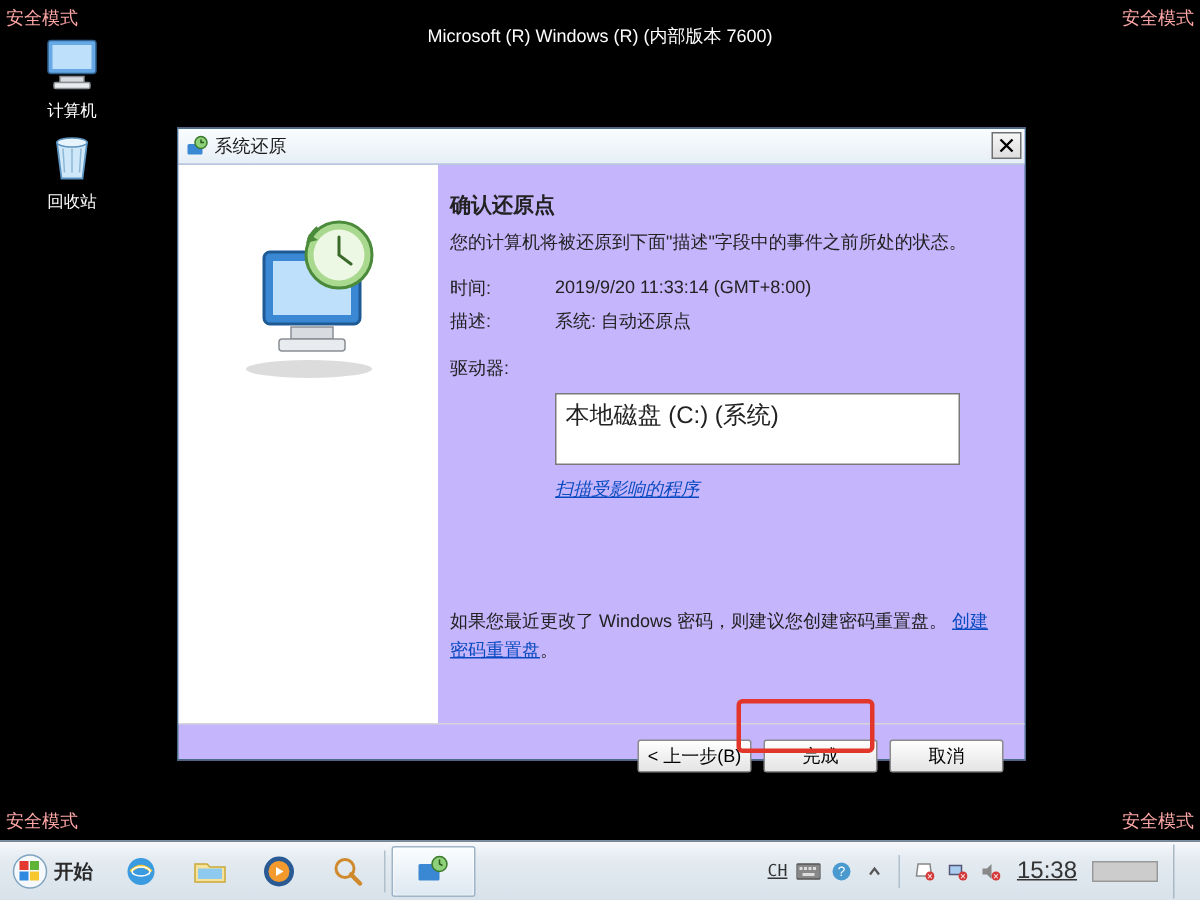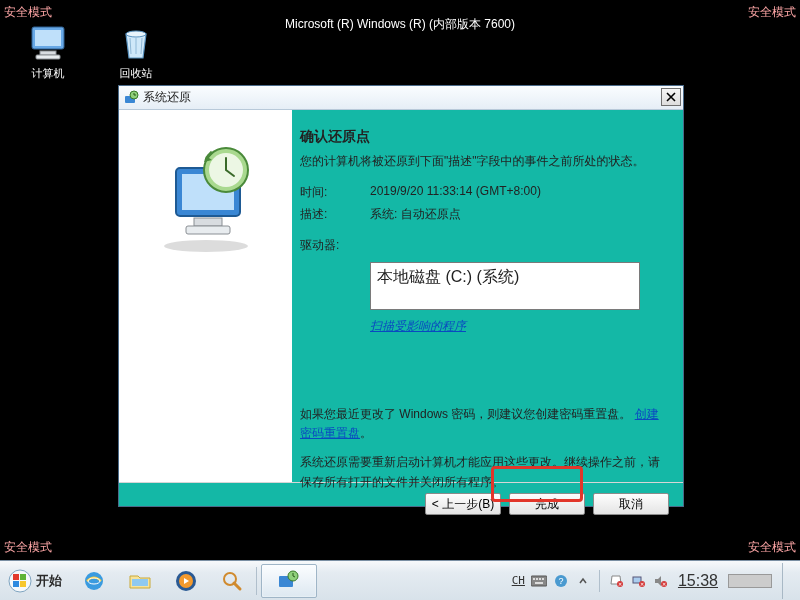--- a/index.html
+++ b/index.html
@@ -7,27 +7,27 @@
 
 
 .desktop { position: absolute; inset: 0; background: #000; }
 .corner-label { position: absolute; color: #fca5a5; font-size: 12px; }
 .corner-tl { top: 4px; left: 4px; }
 .corner-tr { top: 4px; right: 4px; }
 .corner-bl { bottom: 44px; left: 4px; }
 .corner-br { bottom: 44px; right: 4px; }
 .header-title { position: absolute; top: 16px; left: 50%; transform: translateX(-50%); color: #fff; font-size: 12px; }
 
-.desktop-icons { position: absolute; top: 24px; left: 12px; display: flex; flex-direction: row; gap: 16px; }
+.desktop-icons { position: absolute; top: 24px; left: 12px; display: flex; flex-direction: column; gap: 4px; }
 .desktop-icon { width: 72px; display: flex; flex-direction: column; align-items: center; gap: 2px; cursor: pointer; }
 .desktop-icon .icon-box { width: 48px; height: 40px; display: flex; align-items: center; justify-content: center; }
 .desktop-icon .label { color: #fff; font-size: 11px; text-align: center; text-shadow: 1px 1px 2px #000; }
 
 
-.dialog { position: absolute; top: 85px; left: 118px; width: 566px; height: 422px; background: #14b8a6; border: 1px solid #4b6b8a; box-shadow: 2px 2px 6px rgba(0,0,0,0.4); }
+.dialog { position: absolute; top: 85px; left: 118px; width: 566px; height: 422px; background: #c4b5fd; border: 1px solid #4b6b8a; box-shadow: 2px 2px 6px rgba(0,0,0,0.4); }
 .titlebar { height: 24px; background: linear-gradient(#fafdff,#e6eef6); border-bottom: 1px solid #b8c9d9; display: flex; align-items: center; padding: 0 4px; position: relative; }
 .titlebar .tb-icon { width: 16px; height: 16px; margin-right: 4px; }
 .titlebar .tb-title { font-size: 12px; color: #1a1a1a; }
 .titlebar .close-btn { position: absolute; right: 2px; top: 2px; width: 20px; height: 18px; background: linear-gradient(#f6f6f6,#dedede); border: 1px solid #707070; display: flex; align-items: center; justify-content: center; font-size: 12px; font-weight: bold; cursor: pointer; }
 
 .dialog-body { display: flex; height: 372px; }
 .left-pane { width: 173px; background: #fff; display: flex; justify-content: center; padding-top: 28px; }
 .right-pane { flex: 1; padding: 18px 18px 8px 8px; font-size: 12px; color: #222; }
 .right-pane h2 { font-size: 14px; font-weight: bold; margin-bottom: 6px; }
 .right-pane .subtitle { font-size: 12px; line-height: 1.5; margin-bottom: 14px; }
@@ -147,21 +147,20 @@
         <div class="drives-box">
           <div>本地磁盘 (C:) (系统)</div>
         </div>
         <a class="scan-link">扫描受影响的程序</a>
 
         <div class="advice">
           <p>
             <span>如果您最近更改了 Windows 密码，则建议您创建密码重置盘。</span>
             <a href="#">创建密码重置盘</a><span>。</span>
           </p>
-          <p style="margin-top:10px">系统还原需要重新启动计算机才能应用这些更改。继续操作之前，请保存所有打开的文件并关闭所有程序。</p>
         </div>
       </div>
     </div>
 
     <div class="button-row">
       <button class="btn">&lt; 上一步(B)</button>
       <button class="btn">完成</button>
       <button class="btn">取消</button>
     </div>
     <div class="highlight-finish"></div>

